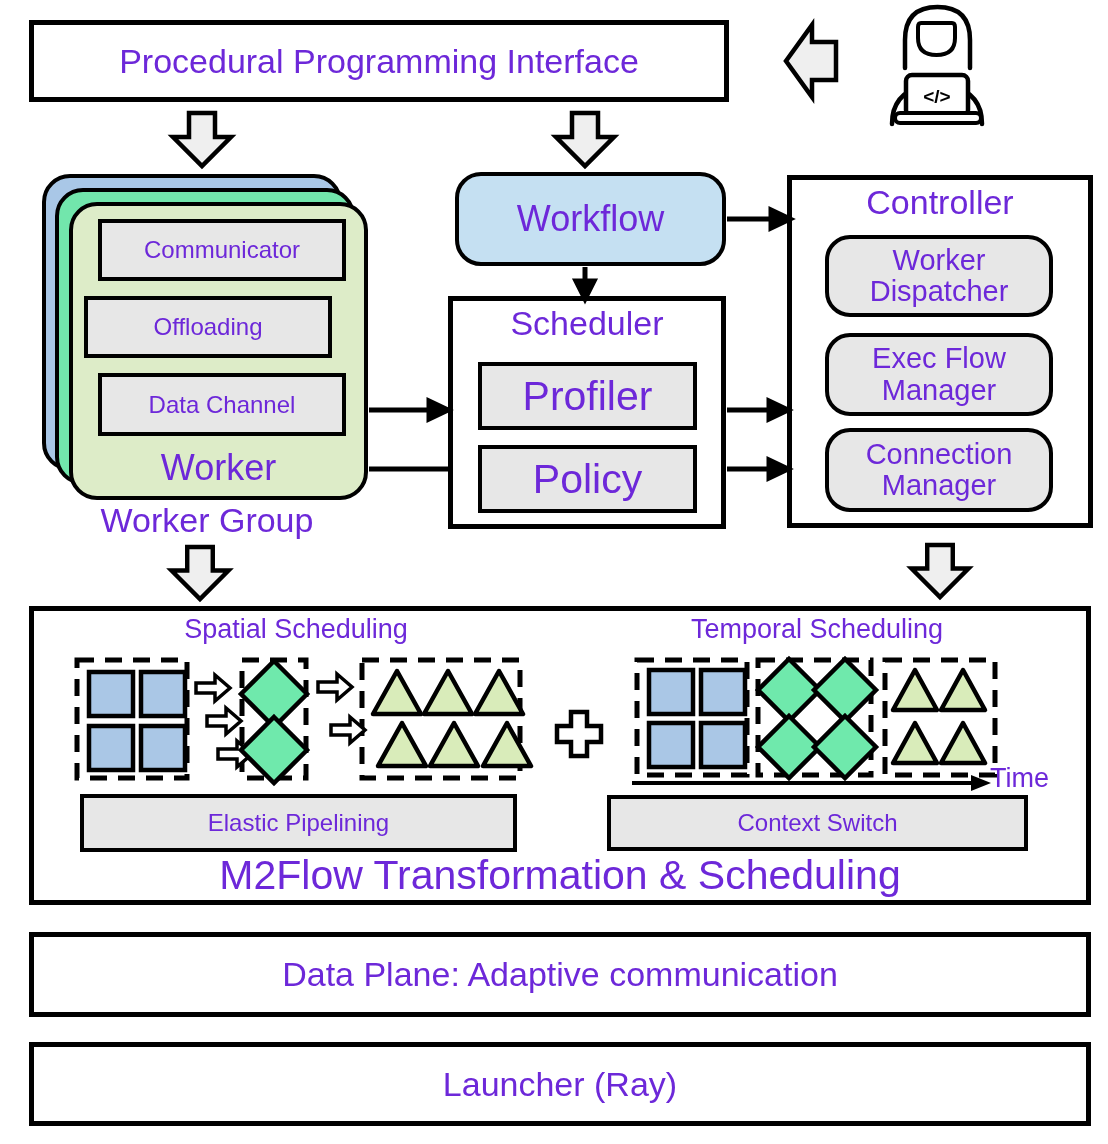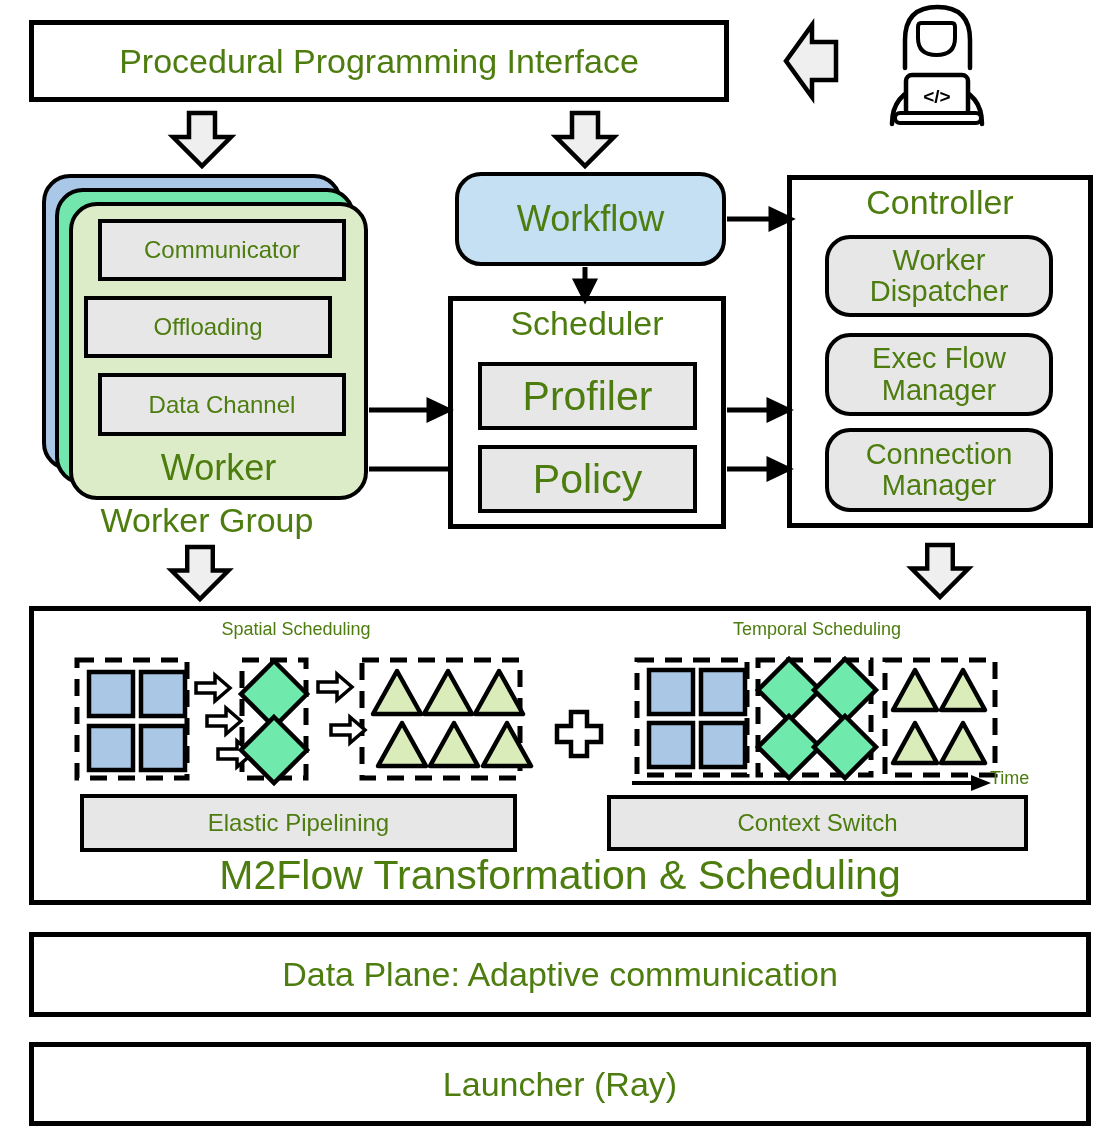--- a/index.html
+++ b/index.html
@@ -1,32 +1,32 @@
 <!DOCTYPE html>
 <html style="--module-gray: #e7e7e7; --arrow-gray: #efefef; --workflow-blue: #c5e0f2; --card-blue: #a9c7e7; --card-mint: #72e6ac; --card-front: #ddecc8; --shape-blue: #aac7e6; --shape-green: #6fe9ac; --shape-lime: #d9ecba; --ink: #000000;"><head>
 <meta charset="utf-8">
 <style>
   html,body{margin:0;padding:0;background:#fff;}
   .canvas{
     position:relative;width:1108px;height:1144px;background:#fff;
-    font-family:"Liberation Sans","DejaVu Sans",sans-serif;color:#4d7c0f;overflow:hidden;
+    font-family:"Liberation Sans","DejaVu Sans",sans-serif;color:#6d28d9;overflow:hidden;
   }
   .abs{position:absolute;}
   .box{
     position:absolute;box-sizing:border-box;border:5px solid #000;background:#fff;
     display:flex;align-items:center;justify-content:center;text-align:center;
   }
   .module{
     position:absolute;box-sizing:border-box;border:4px solid #000;background:var(--module-gray);
     display:flex;align-items:center;justify-content:center;text-align:center;
   }
   .card{position:absolute;box-sizing:border-box;border:4px solid #000;border-radius:28px;}
   .label{position:absolute;display:flex;align-items:center;justify-content:center;text-align:center;}
   .f34{font-size:34px;} .f36{font-size:36px;} .f31{font-size:41px;} .f30{font-size:24px;}
-  .f29{font-size:29px;line-height:1.08;border-radius:25px;} .f27{font-size:18px;}
+  .f29{font-size:29px;line-height:1.08;border-radius:25px;} .f27{font-size:27px;}
   svg{display:block;overflow:visible;}
 </style>
 </head>
 <body>
 
 <div class="canvas">
 
   <div class="box f34" style="left:29px;top:20px;width:700px;height:82px;">
     <span>Procedural Programming Interface</span>
   </div>

